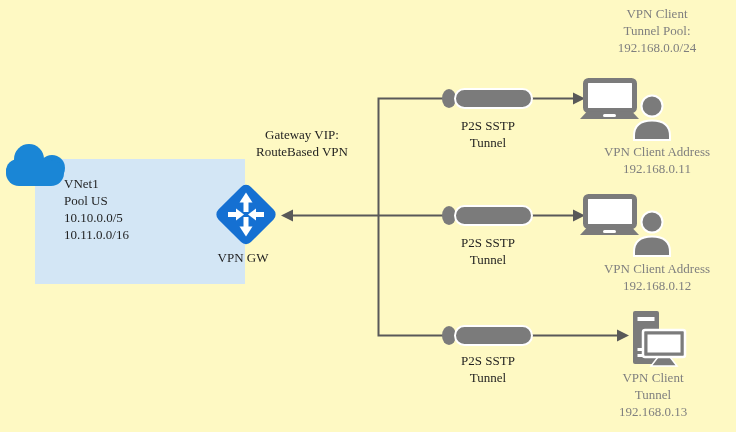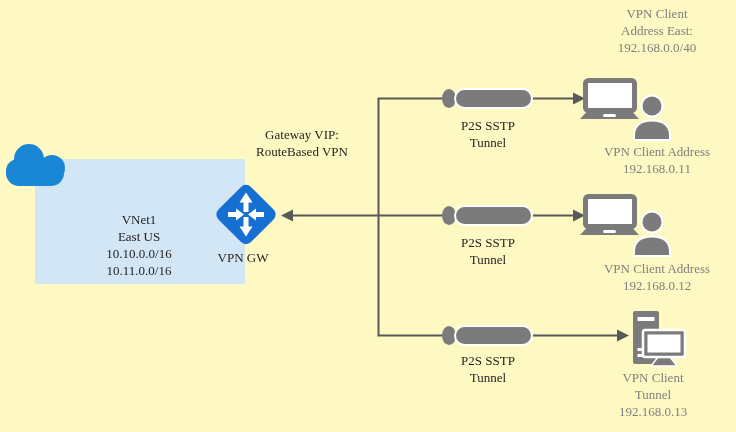--- a/index.html
+++ b/index.html
@@ -6,21 +6,21 @@
   #stage{
     position:relative;width:736px;height:432px;background:#fef9c3;
     font-family:Liberation Serif, serif;overflow:hidden;
   }
   #diagram-svg{position:absolute;left:0;top:0;}
   .lbl{
     position:absolute;font-size:13px;line-height:17px;text-align:center;
     color:#1f1f1f;white-space:nowrap;
   }
   .muted{color:#7f7f7f;}
-  .left-align{text-align:center;margin-top:36px;}
+  .left-align{text-align:left;}
   .pool  {left:577px;top:5px;width:160px;}
   .vip   {left:227px;top:126px;width:150px;}
   .vnettx{left:64px; top:175px;width:150px;}
   .gwlbl {left:203px;top:249px;width:80px;}
   .tun1  {left:428px;top:117px;width:120px;}
   .tun2  {left:428px;top:234px;width:120px;}
   .tun3  {left:428px;top:352px;width:120px;}
   .cl1   {left:577px;top:143px;width:160px;}
   .cl2   {left:577px;top:260px;width:160px;}
   .cl3   {left:573px;top:369px;width:160px;}
@@ -105,33 +105,33 @@
       <rect x="7.5" y="40" width="9" height="3" fill="#ffffff"></rect>
       <rect x="7.5" y="46" width="9" height="3" fill="#ffffff"></rect>
       <path d="M28,49 h12 l7,9 h-26 z" fill="#7b7b7b" stroke="#ffffff" stroke-width="1.5"></path>
       <rect x="13" y="22" width="42" height="27" rx="2" fill="#7b7b7b" stroke="#ffffff" stroke-width="2.5"></rect>
       <rect x="17.5" y="26.5" width="33" height="18" fill="#ffffff"></rect>
     </g>
   </svg>
 
   <div class="lbl pool muted">
     <div>VPN Client</div>
-    <div>Address East:</div>
-    <div>192.168.0.0/40</div>
+    <div>Tunnel Pool:</div>
+    <div>192.168.0.0/24</div>
   </div>
 
   <div class="lbl vip">
     <div>Gateway VIP:</div>
     <div>RouteBased VPN</div>
   </div>
 
   <div class="lbl vnettx left-align">
     <div>VNet1</div>
-    <div>East US</div>
-    <div>10.10.0.0/16</div>
+    <div>Pool US</div>
+    <div>10.10.0.0/5</div>
     <div>10.11.0.0/16</div>
   </div>
 
   <div class="lbl gwlbl">VPN GW</div>
 
   <div class="lbl tun1">
     <div>P2S SSTP</div>
     <div>Tunnel</div>
   </div>
   <div class="lbl tun2">

